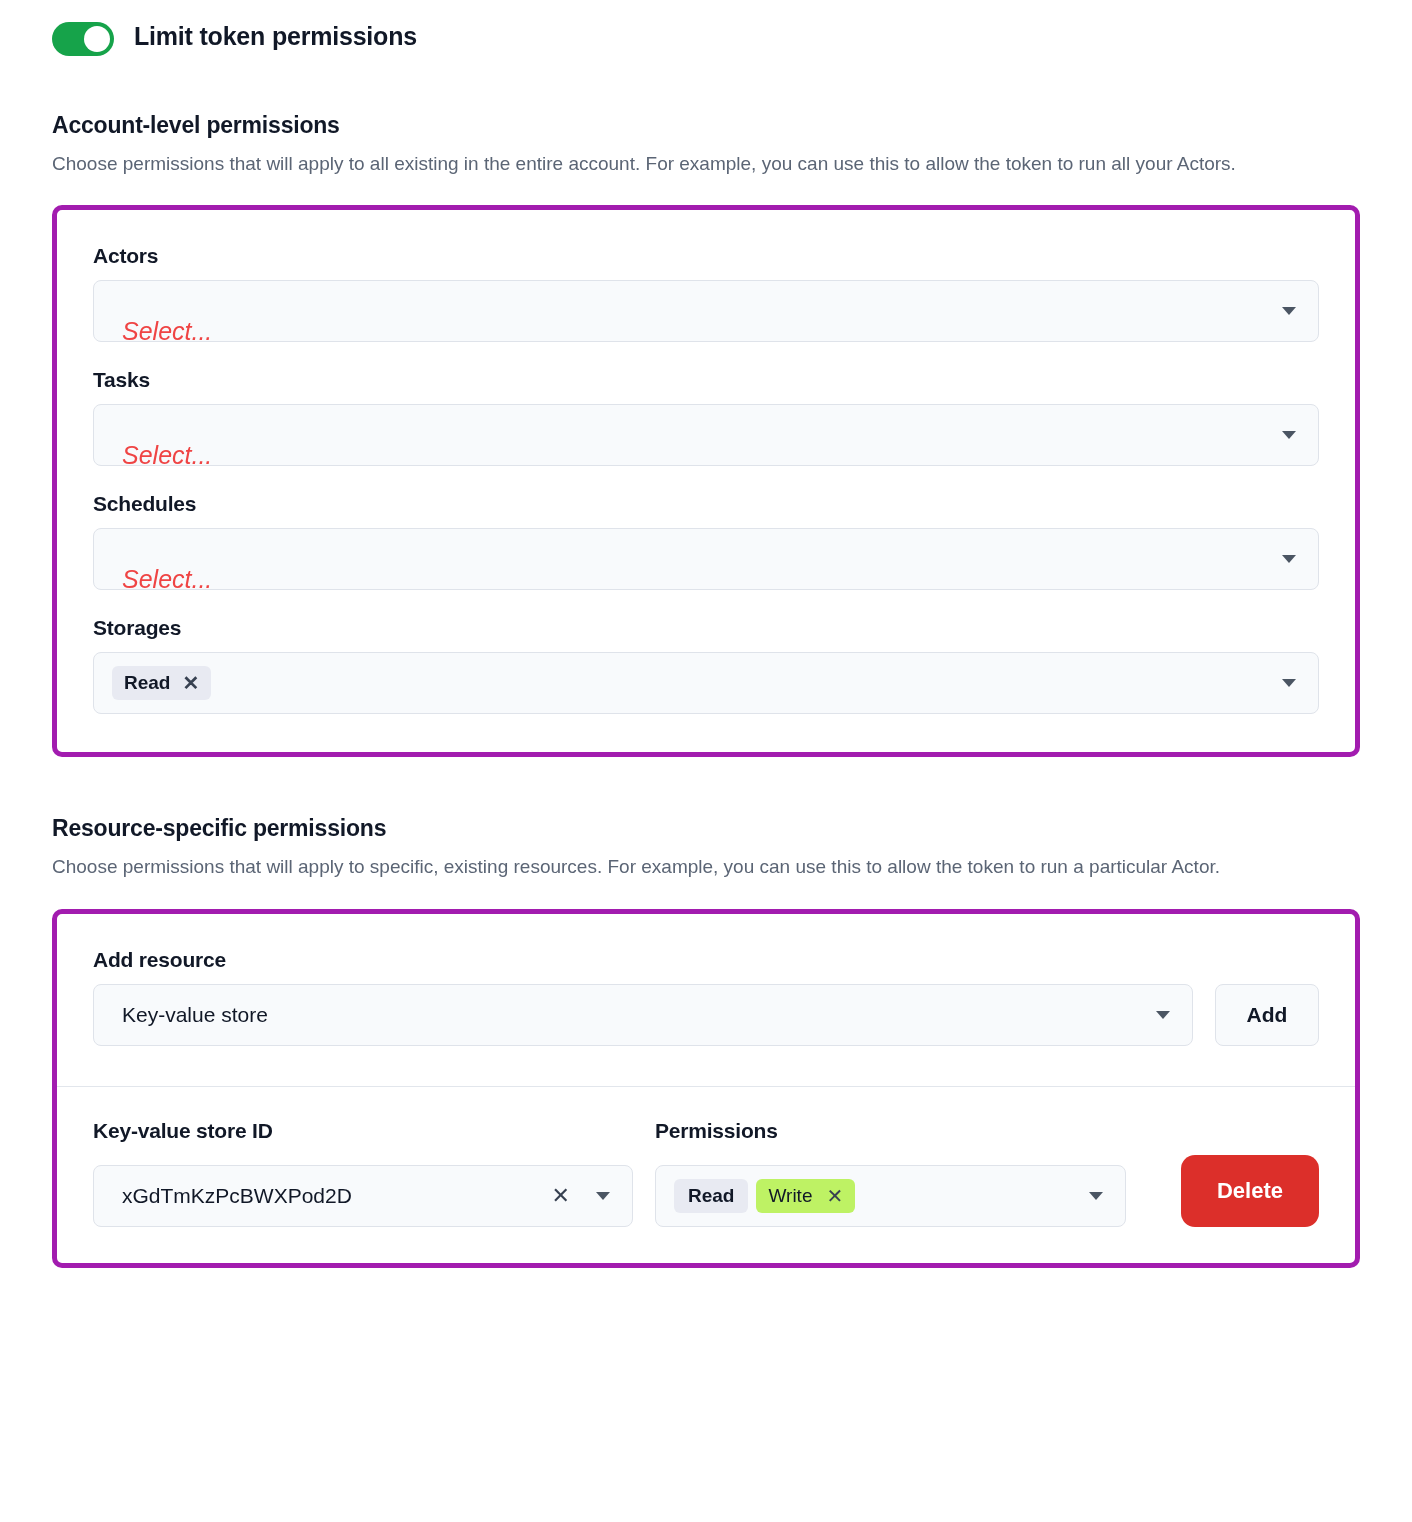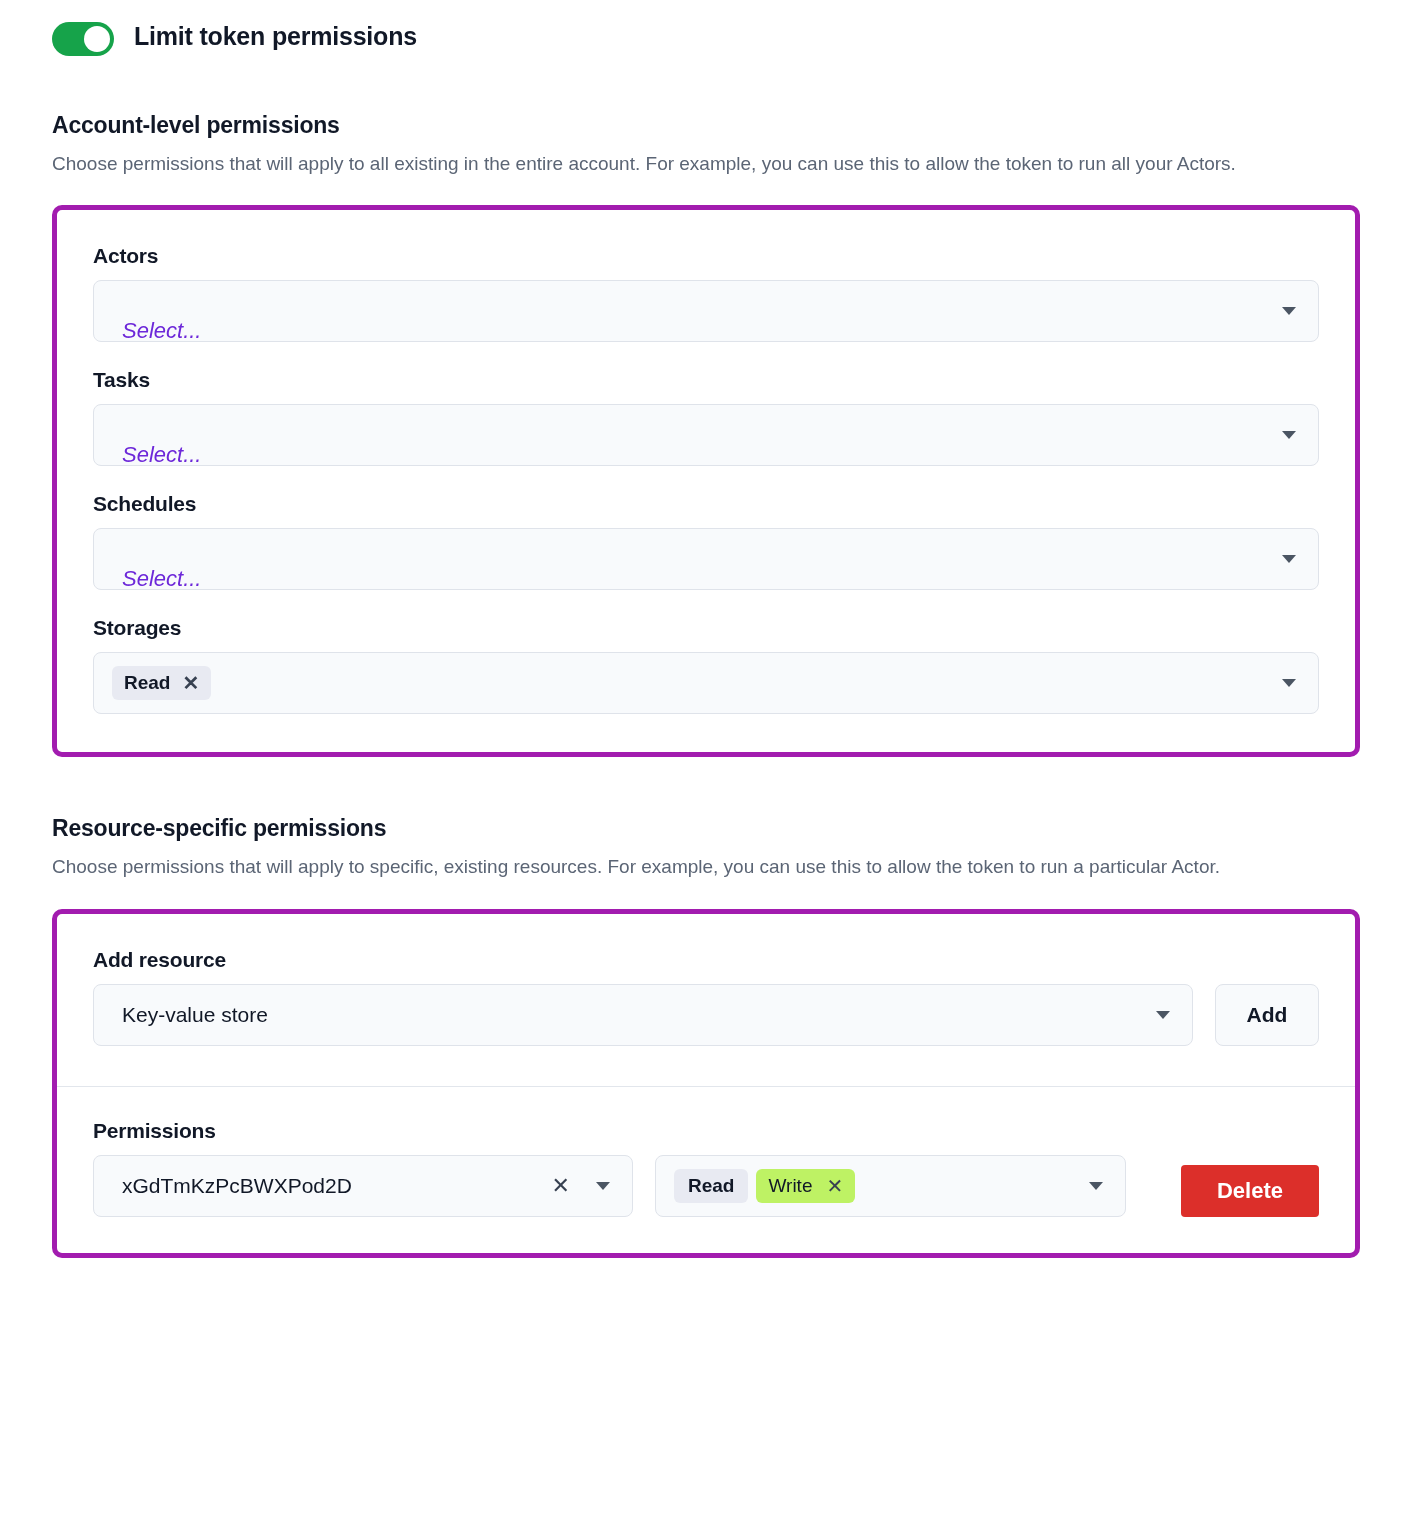--- a/index.html
+++ b/index.html
@@ -87,22 +87,22 @@
     background: #f8fafc;
     display: flex;
     align-items: center;
     padding: 0 46px 0 28px;
     cursor: pointer;
     font-size: 21px;
   }
   .select.small-pad { padding-left: 18px; }
   .select .placeholder {
     font-style: italic;
-    color: #6d28d9;
-    font-size: 22px;
+    color: #ef4444;
+    font-size: 25px;
     margin-top: 40px;
   }
   .select .value { color: #111827; font-size: 21px; }
   .caret {
     position: absolute;
     right: 22px;
     top: 50%;
     width: 0; height: 0;
     border-left: 7px solid transparent;
     border-right: 7px solid transparent;
@@ -155,26 +155,26 @@
     font-size: 21px;
     font-weight: 600;
     color: #111827;
     cursor: pointer;
   }
 
   .row-cols { display: flex; gap: 22px; align-items: flex-end; }
   .col-id { width: 540px; flex: 0 0 540px; }
   .col-perm { flex: 1 1 auto; }
   .btn-delete {
-    height: 52px;
+    height: 72px;
     min-width: 138px;
     background: #dc2f2a;
     color: #ffffff;
     border: none;
-    border-radius: 4px;
+    border-radius: 14px;
     font-family: inherit;
     font-size: 22px;
     font-weight: 600;
     cursor: pointer;
     margin-left: 33px;
   }
   .select .clear-x {
     position: absolute;
     right: 62px;
     top: 50%;
@@ -258,20 +258,23 @@
           </div>
         </div>
         <button class="btn-add">Add</button>
       </div>
     </div>
 
     <div class="divider"></div>
 
     <div class="resource-bottom">
       <div class="row-cols" style="margin-bottom:12px;">
+        <div class="col-id">
+          <label class="field-label" style="margin:0;">Key-value store ID</label>
+        </div>
         <div class="col-perm">
           <label class="field-label" style="margin:0;">Permissions</label>
         </div>
         <div style="min-width:138px;"></div>
       </div>
 
       <div class="row-cols">
         <div class="col-id">
           <div class="select">
             <span class="value">xGdTmKzPcBWXPod2D</span>

